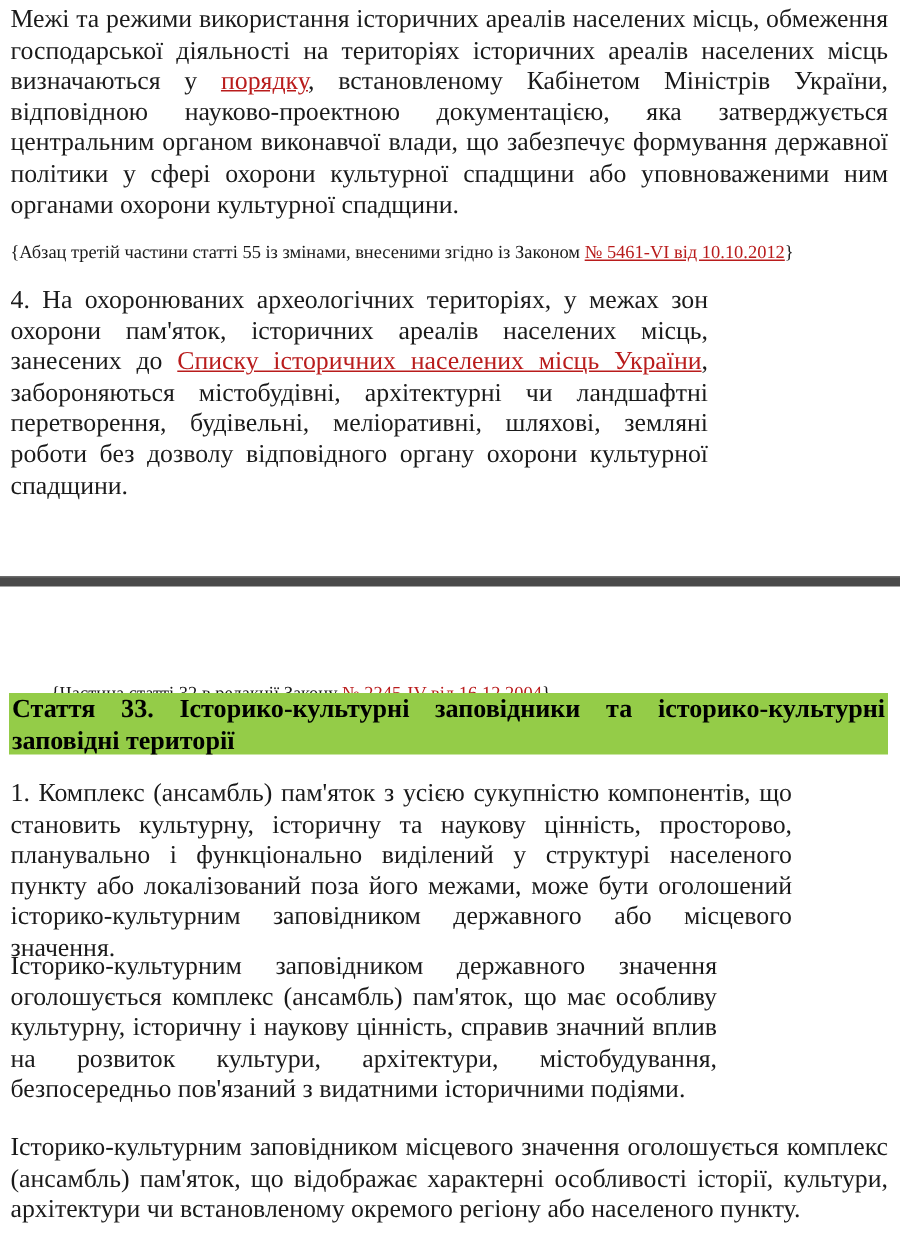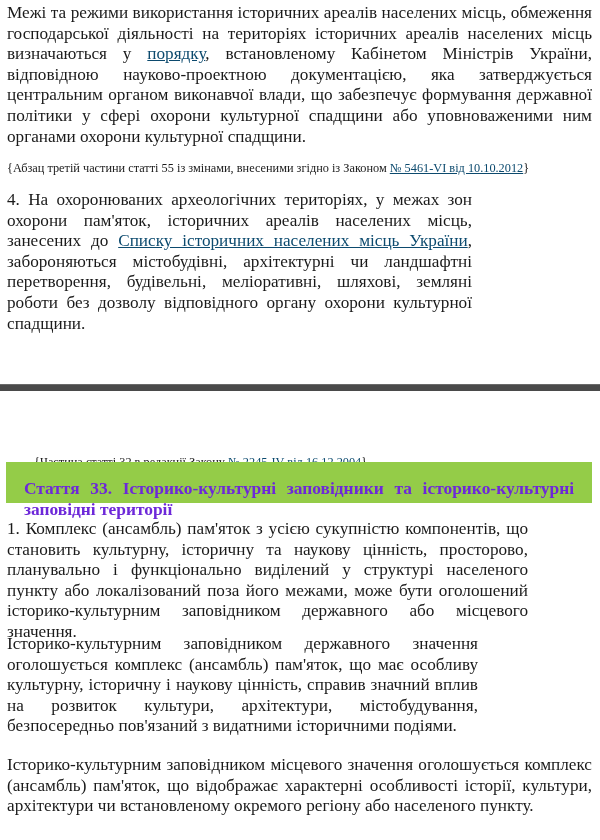--- a/index.html
+++ b/index.html
@@ -29,21 +29,21 @@
       text-align: justify;
     }
     p.note {
       margin: 0;
       padding: 0 8px 0 7px;
       font-size: 12.3px;
       line-height: 16px;
       color: #1a1a1a;
     }
     a.link {
-      color: #0c4a6e;
+      color: #b91c1c;
       text-decoration: underline;
     }
     .block1 { position: absolute; top: 3px; left: 0; width: 600px; }
     .note1 { position: absolute; top: 160px; left: 0; width: 600px; }
     .block2 { position: absolute; top: 190px; left: 0; width: 480px; }
     .separator {
       position: absolute;
       top: 384px;
       left: 0;
       width: 600px;
@@ -57,26 +57,26 @@
       position: absolute;
       top: 462px;
       left: 6px;
       width: 586px;
       height: 41px;
       background: #94cc48;
       box-sizing: border-box;
       padding: 0 2px 0 2px;
     }
     .heading h2 {
-      margin: 16px;
+      margin: 0;
       font-family: "Liberation Serif", "DejaVu Serif", serif;
       font-weight: bold;
       font-size: 17.4px;
       line-height: 20.5px;
-      color: #6d28d9;
+      color: #000000;
       text-align: justify;
       text-align-last: left;
     }
     .block3 { position: absolute; top: 519px; left: 0; width: 536px; }
     .block4 { position: absolute; top: 634px; left: 0; width: 486px; }
     .block5 { position: absolute; top: 755px; left: 0; width: 600px; }
   </style>
 </head>
 <body>
 

